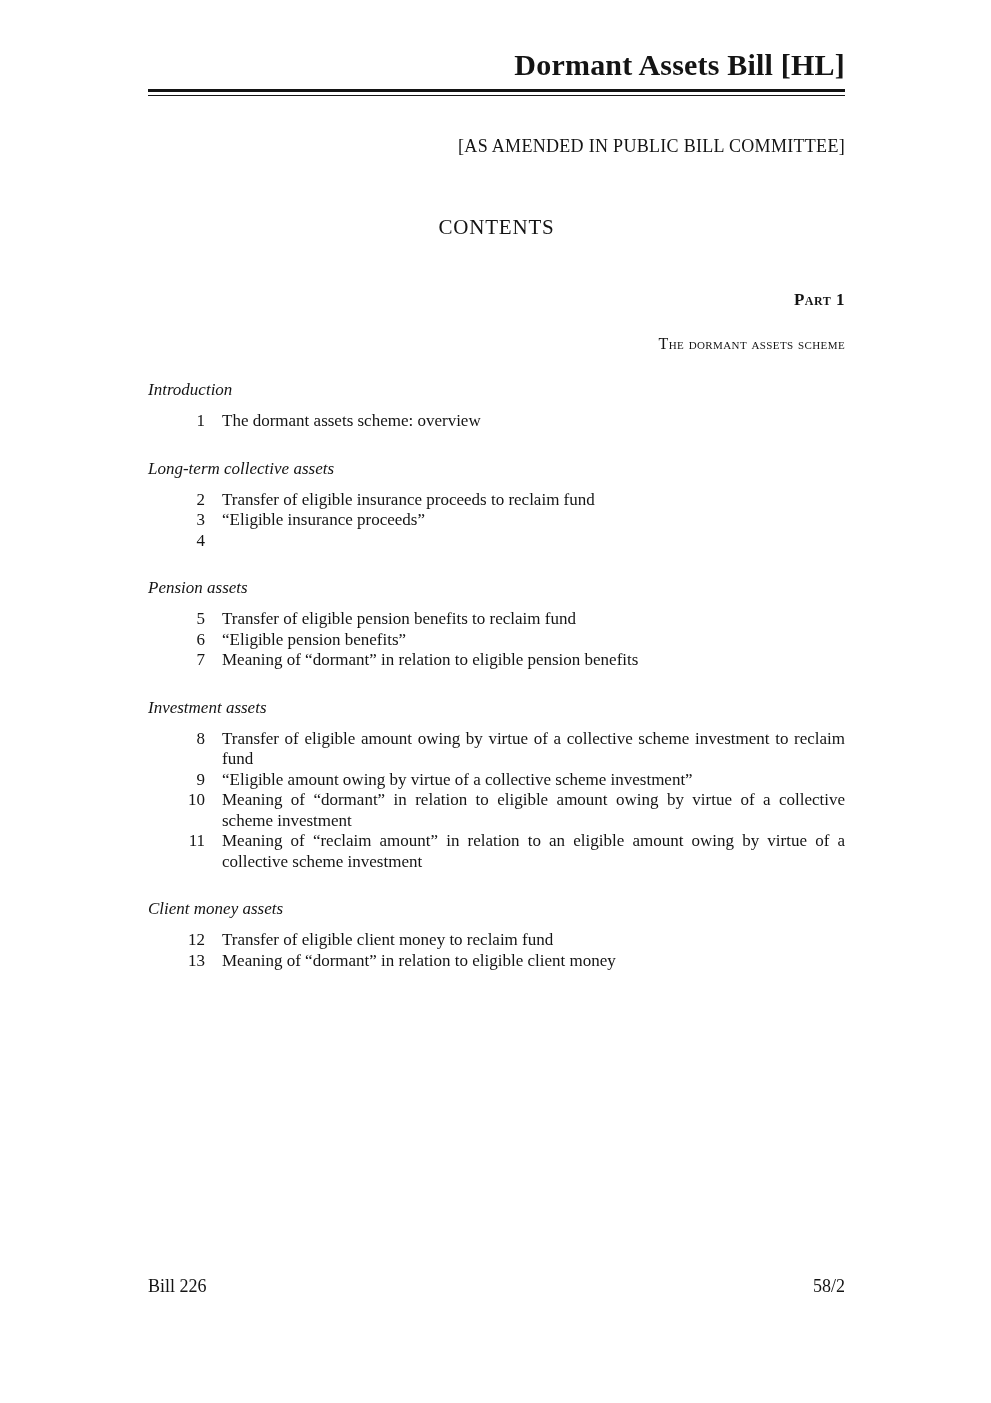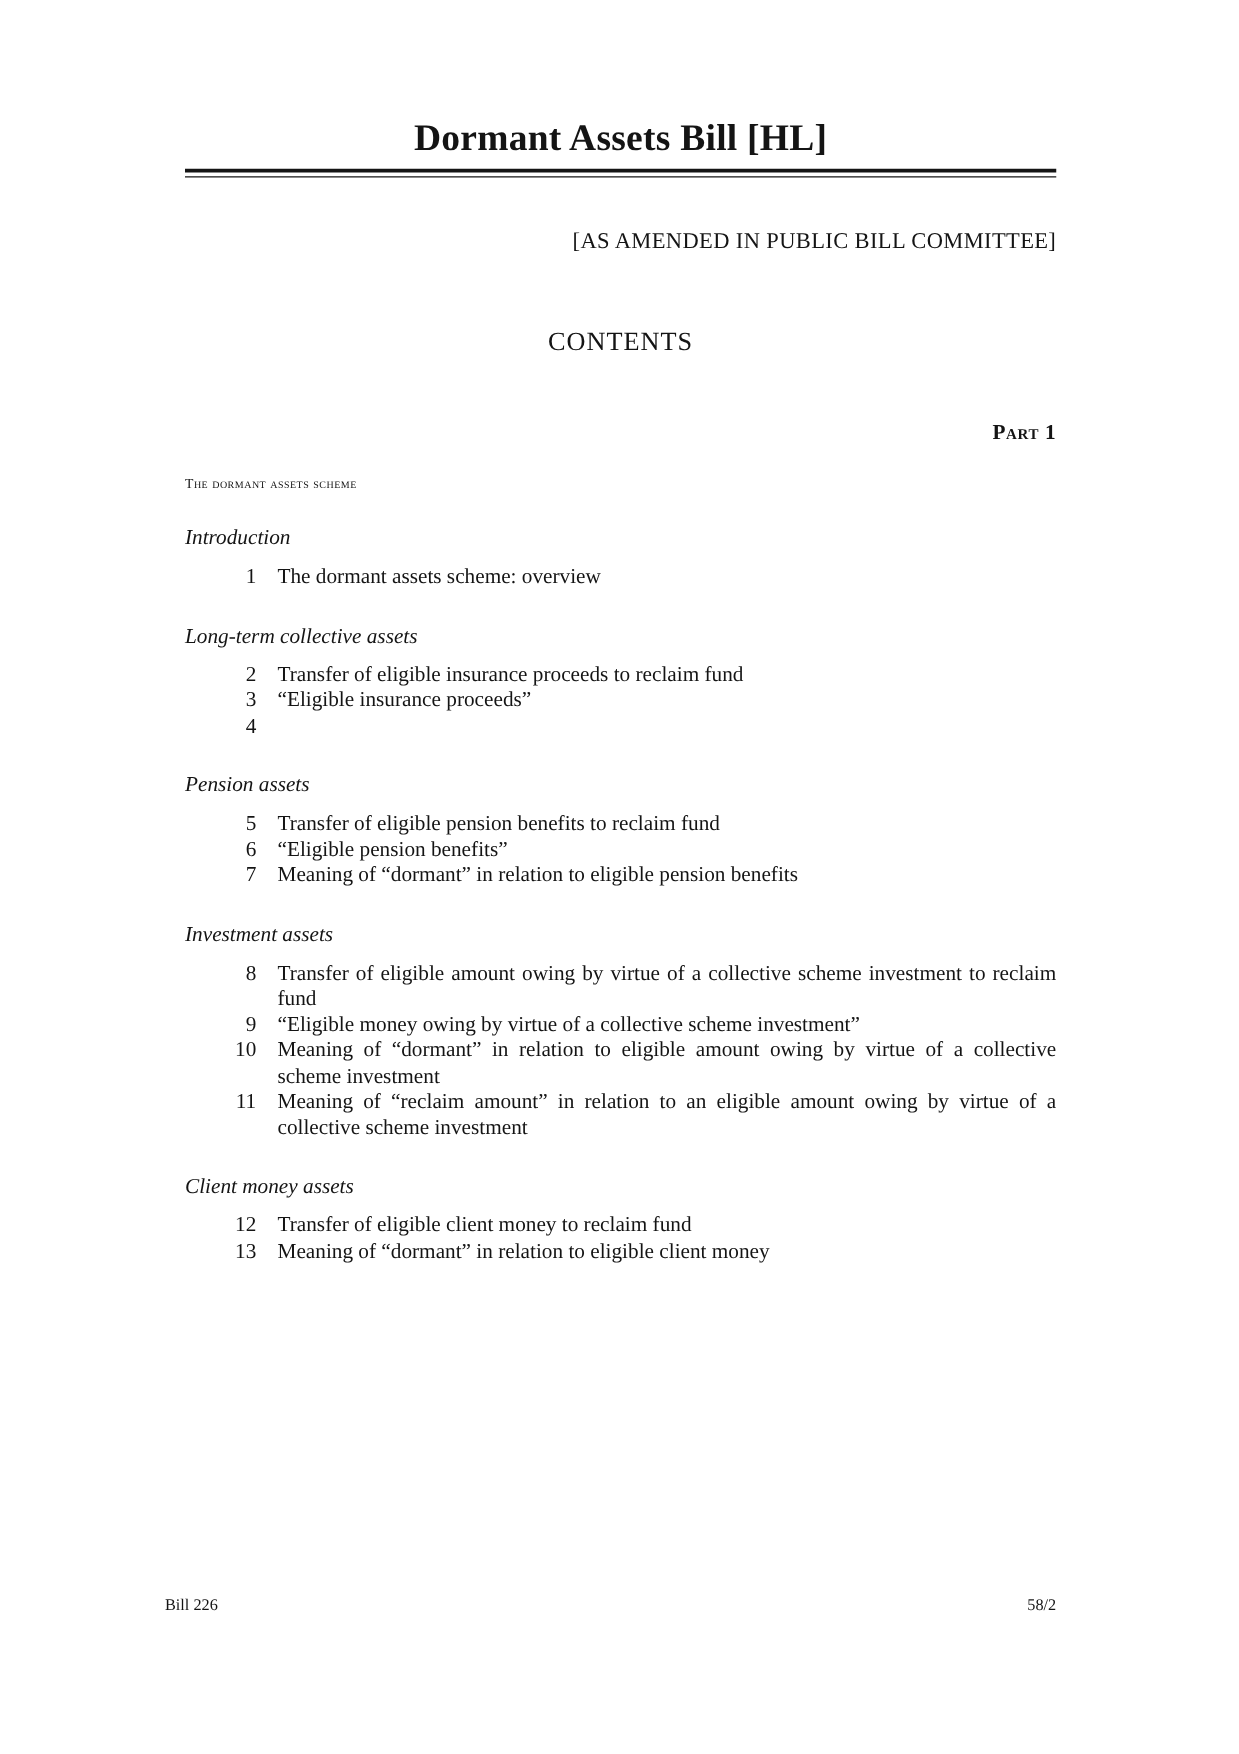--- a/index.html
+++ b/index.html
@@ -13,22 +13,22 @@
     position: relative;
     overflow: hidden;
   }
   .content {
     position: absolute;
     left: 148px;
     right: 146px;
     top: 0;
   }
   .doc-title {
-    margin-top: 94px;
-    text-align: center;
+    margin-top: 48px;
+    text-align: right;
     font-size: 30px;
     font-weight: bold;
     letter-spacing: 0.2px;
   }
   .title-rule {
     margin-top: 7px;
     height: 7px;
     border-top: 3px solid #141414;
     border-bottom: 1px solid #141414;
   }
@@ -47,22 +47,22 @@
   .part-label {
     margin-top: 50px;
     text-align: right;
     font-size: 17px;
     font-weight: bold;
     font-variant: small-caps;
     letter-spacing: 0.5px;
   }
   .part-title {
     margin-top: 25px;
-    text-align: left;
-    font-size: 11px;
+    text-align: right;
+    font-size: 16px;
     font-variant: small-caps;
     letter-spacing: 0.4px;
   }
   .toc { margin-top: 2px; }
   .toc-group { margin-top: 27px; }
   .group-heading {
     text-align: left;
     font-style: italic;
     font-size: 17px;
     margin: 0 0 11px 0;
@@ -77,26 +77,26 @@
     flex: 0 0 74px;
     text-align: right;
     padding-right: 17px;
   }
   .toc-text {
     flex: 1;
     text-align: justify;
   }
   .footer {
     position: absolute;
-    left: 132px;
+    left: 148px;
     right: 146px;
     top: 1276px;
     display: flex;
     justify-content: space-between;
-    font-size: 13px;
+    font-size: 18px;
   }
 </style>
 </head>
 <body>
 
 <div class="page">
   <div class="content">
 
     <div class="doc-title">Dormant Assets Bill [HL]</div>
     <div class="title-rule"></div>
@@ -150,21 +150,21 @@
       </div>
 
       <div class="toc-group">
         <div class="group-heading">Investment assets</div>
         <div class="toc-item">
           <span class="toc-num">8</span>
           <span class="toc-text">Transfer of eligible amount owing by virtue of a collective scheme investment to reclaim fund</span>
         </div>
         <div class="toc-item">
           <span class="toc-num">9</span>
-          <span class="toc-text">“Eligible money owing by virtue of a collective scheme investment”</span>
+          <span class="toc-text">“Eligible amount owing by virtue of a collective scheme investment”</span>
         </div>
         <div class="toc-item">
           <span class="toc-num">10</span>
           <span class="toc-text">Meaning of “dormant” in relation to eligible amount owing by virtue of a collective scheme investment</span>
         </div>
         <div class="toc-item">
           <span class="toc-num">11</span>
           <span class="toc-text">Meaning of “reclaim amount” in relation to an eligible amount owing by virtue of a collective scheme investment</span>
         </div>
       </div>

